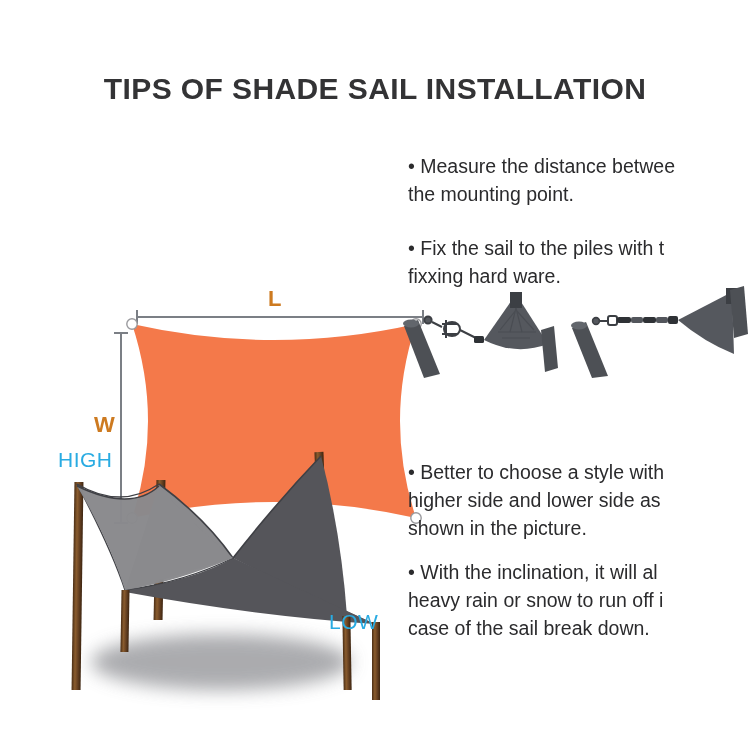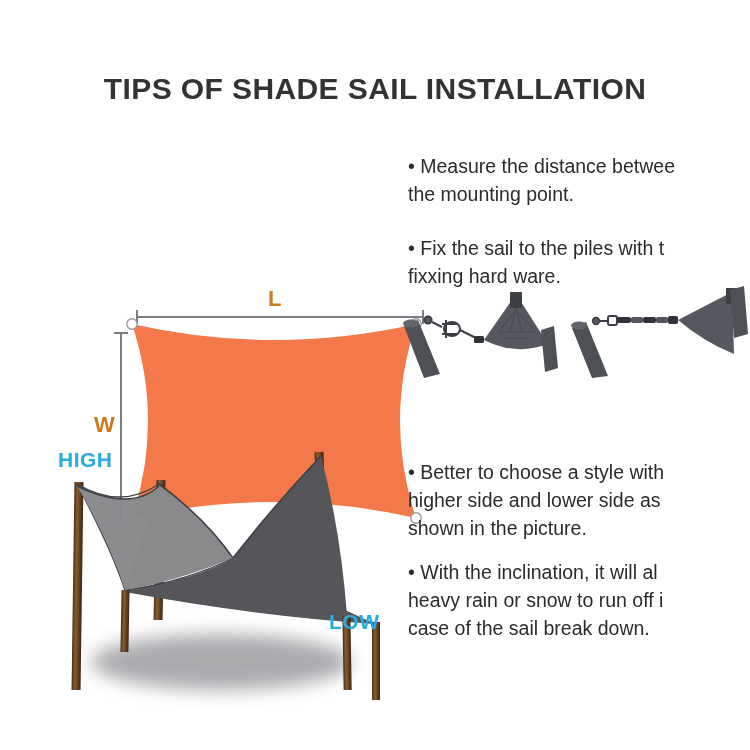--- a/index.html
+++ b/index.html
@@ -71,21 +71,21 @@
 
   
   .hw{position:absolute;}
   .hw-left{left:398px;top:286px;}
   .hw-right{left:566px;top:286px;}
 
   
   .hypar-fig{position:absolute;left:25px;top:440px;width:395px;height:270px;}
   .hl-label{
     position:absolute;
-    font-size:21px;font-weight:bold;color:#29abe2;
+    font-size:21px;font-weight:normal;color:#29abe2;
     letter-spacing:0.5px;
     font-family:"Liberation Sans", sans-serif;
   }
   .hl-high{left:58px;top:448px;}
   .hl-low{left:329px;top:610px;}
 </style>
 </head>
 <body>
 
 <div id="page">

